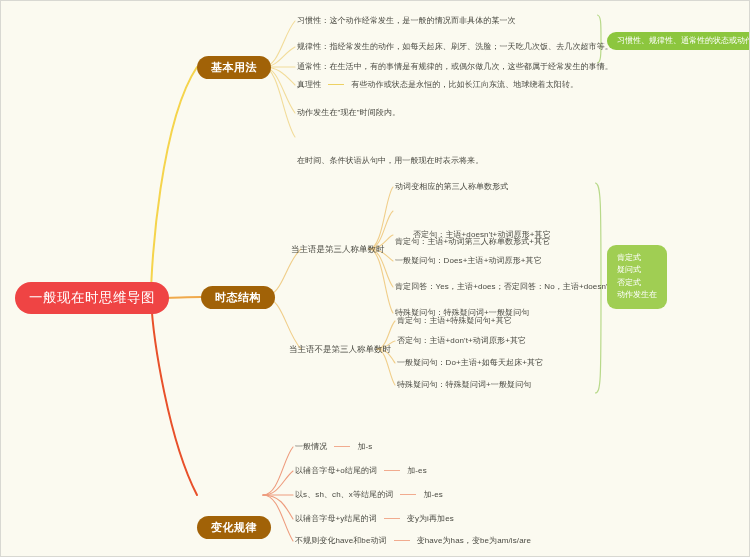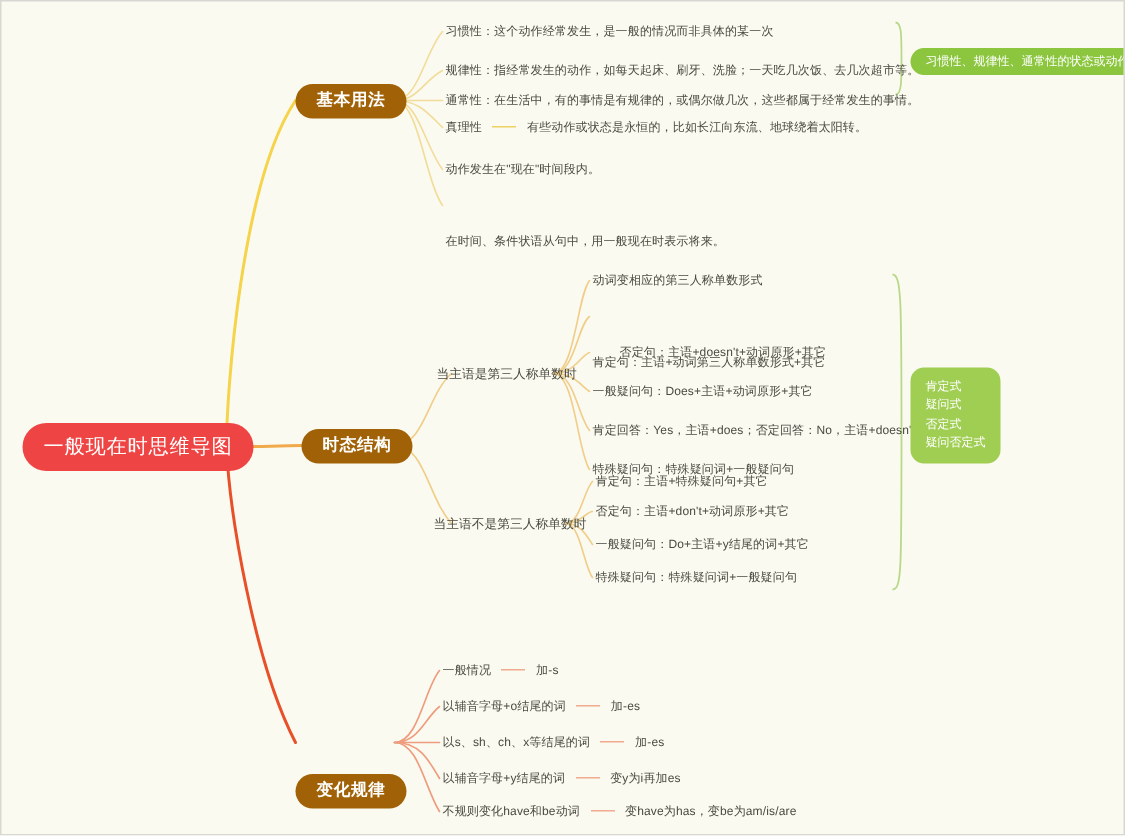--- a/index.html
+++ b/index.html
@@ -168,28 +168,28 @@
   <div class="node leaf" style="left:394px; top:182px;">动词变相应的第三人称单数形式</div>
   <div class="node leaf" style="left:394px; top:206px;margin-top:31px;">肯定句：主语+动词第三人称单数形式+其它</div>
   <div class="node leaf" style="left:412px; top:230px;">否定句：主语+doesn't+动词原形+其它</div>
   <div class="node leaf" style="left:394px; top:256px;">一般疑问句：Does+主语+动词原形+其它</div>
   <div class="node leaf" style="left:394px; top:282px;">肯定回答：Yes，主语+does；否定回答：No，主语+doesn't</div>
   <div class="node leaf" style="left:394px; top:308px;">特殊疑问句：特殊疑问词+一般疑问句</div>
 
   <div class="node mid" style="left:288px; top:344px;">当主语不是第三人称单数时</div>
   <div class="node leaf" style="left:396px; top:316px;">肯定句：主语+特殊疑问句+其它</div>
   <div class="node leaf" style="left:396px; top:336px;">否定句：主语+don't+动词原形+其它</div>
-  <div class="node leaf" style="left:396px; top:358px;">一般疑问句：Do+主语+y结尾的词+其它</div>
+  <div class="node leaf" style="left:396px; top:358px;">一般疑问句：Do+主语+如每天起床+其它</div>
   <div class="node leaf" style="left:396px; top:380px;">特殊疑问句：特殊疑问词+一般疑问句</div>
 
   <div class="node callout-stack" style="left:606px; top:244px;">
     <div>肯定式</div>
     <div>疑问式</div>
     <div>否定式</div>
-    <div>疑问否定式</div>
+    <div>动作发生在</div>
   </div>
 
   <div class="node pill" style="left:196px; top:483px;margin-top:32px;">变化规律</div>
 
   <div class="node leaf" style="left:294px; top:442px;">
     <span>一般情况</span><span class="dash dash-r"></span><span>加-s</span>
   </div>
   <div class="node leaf" style="left:294px; top:466px;">
     <span>以辅音字母+o结尾的词</span><span class="dash dash-r"></span><span>加-es</span>
   </div>

